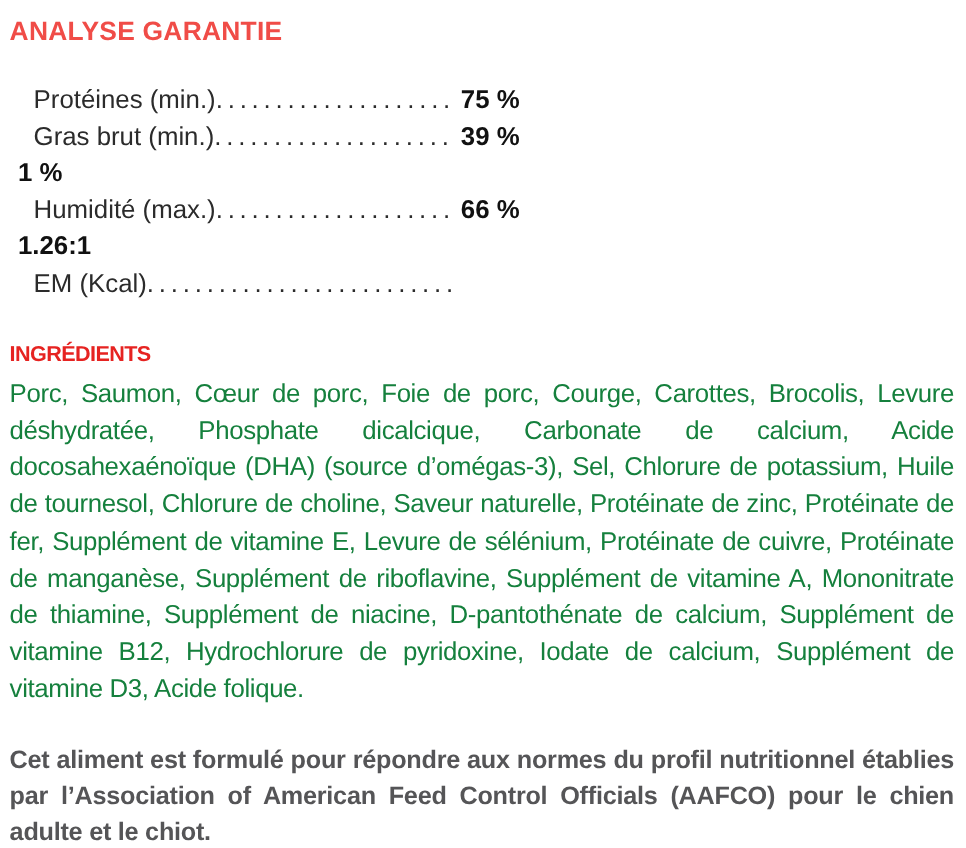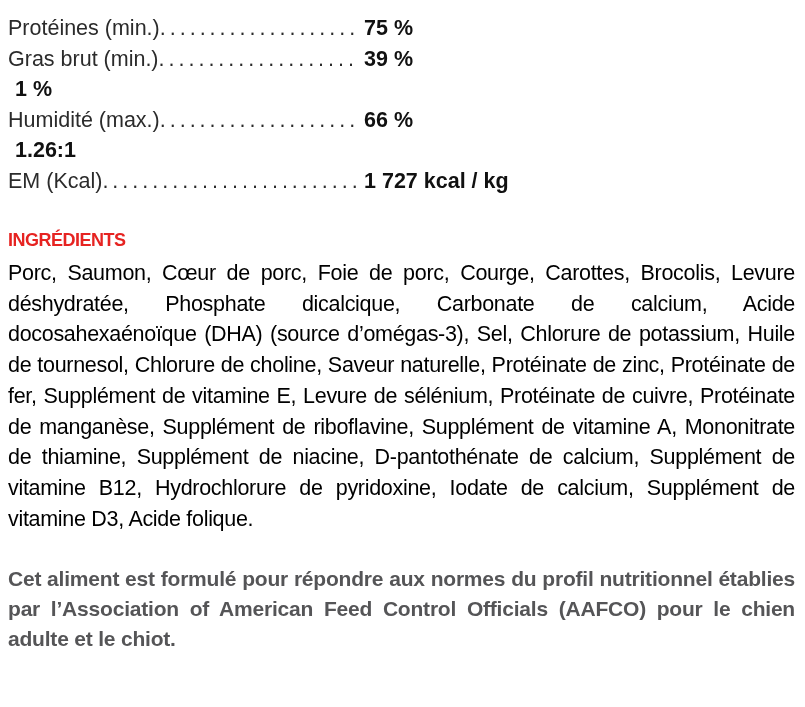--- a/index.html
+++ b/index.html
@@ -34,20 +34,21 @@
     font-size: 21.5px;
     line-height: 30.5px;
     white-space: nowrap;
   }
   .ga-lead {
     display: flex;
     align-items: flex-end;
     width: 349px;
     min-width: 0;
     overflow: hidden;
+    margin-left: 20px;
   }
   .ga-label { white-space: nowrap; color: #2b2b2b; }
   .ga-dots {
     flex: 1;
     min-width: 0;
     overflow: hidden;
     white-space: nowrap;
     color: #2b2b2b;
   }
   .ga-dots::after {
@@ -67,21 +68,21 @@
     font-size: 18px;
     font-weight: bold;
     letter-spacing: -0.5px;
     margin-top: 34px;
     margin-bottom: 7px;
   }
   .ing-text {
     font-size: 21.5px;
     line-height: 30.7px;
     letter-spacing: -0.3px;
-    color: #000000;
+    color: #15803d;
     text-align: justify;
     text-align-last: left;
     width: 787px;
   }
 
   
   .aafco {
     margin-top: 30px;
     font-size: 21px;
     font-weight: bold;
@@ -91,20 +92,21 @@
     text-align: justify;
     text-align-last: left;
     width: 787px;
   }
 </style>
 </head>
 <body>
 
 <div class="page">
 
+  <div class="ga-title">ANALYSE GARANTIE</div>
 
   <div class="ga-table">
 
     <div class="ga-row">
       <span class="ga-lead">
         <span class="ga-label">Protéines (min.)</span>
         <span class="ga-dots"></span>
       </span>
       <span class="ga-value">75 %</span>
     </div>
@@ -131,21 +133,20 @@
 
     <div class="ga-row">
       <span class="ga-value">1.26:1</span>
     </div>
 
     <div class="ga-row">
       <span class="ga-lead">
         <span class="ga-label">EM (Kcal)</span>
         <span class="ga-dots"></span>
       </span>
-      <span class="ga-value">1 727 kcal / kg</span>
     </div>
 
   </div>
 
   <div class="ing-title">INGRÉDIENTS</div>
 
   <div class="ing-text">Porc, Saumon, Cœur de porc, Foie de porc, Courge, Carottes, Brocolis, Levure déshydratée, Phosphate dicalcique, Carbonate de calcium, Acide docosahexaénoïque (DHA) (source d’omégas-3), Sel, Chlorure de potassium, Huile de tournesol, Chlorure de choline, Saveur naturelle, Protéinate de zinc, Protéinate de fer, Supplément de vitamine E, Levure de sélénium, Protéinate de cuivre, Protéinate de manganèse, Supplément de riboflavine, Supplément de vitamine A, Mononitrate de thiamine, Supplément de niacine, D-pantothénate de calcium, Supplément de vitamine B12, Hydrochlorure de pyridoxine, Iodate de calcium, Supplément de vitamine D3, Acide folique.</div>
 
   <div class="aafco">Cet aliment est formulé pour répondre aux normes du profil nutritionnel établies par l’Association of American Feed Control Officials (AAFCO) pour le chien adulte et le chiot.</div>
 

